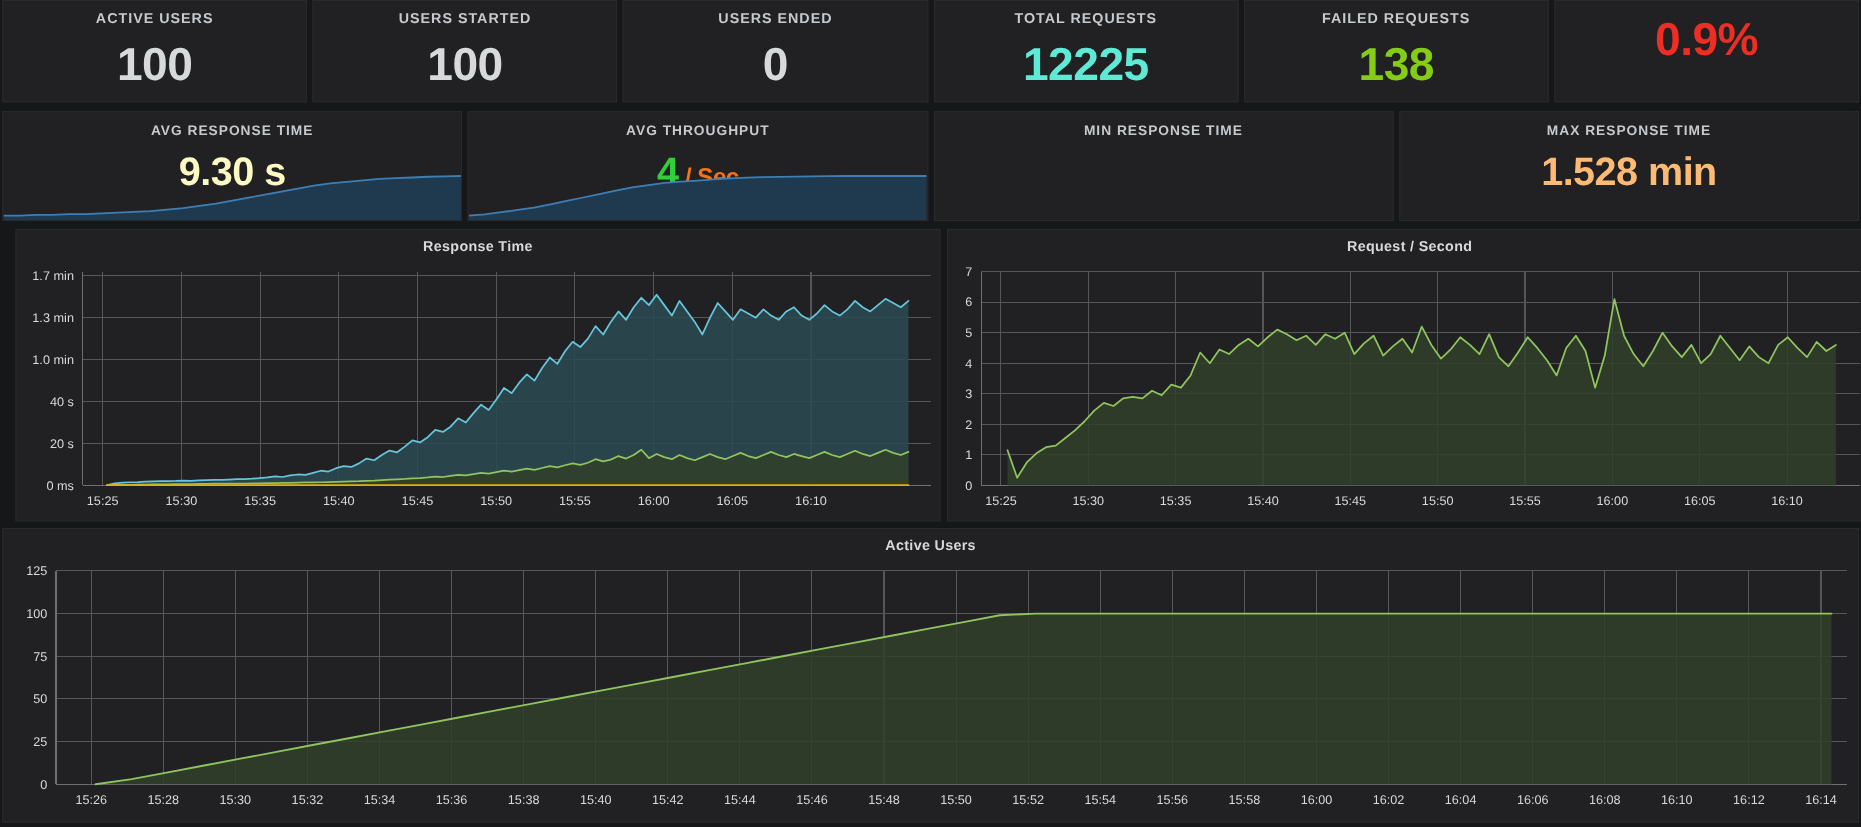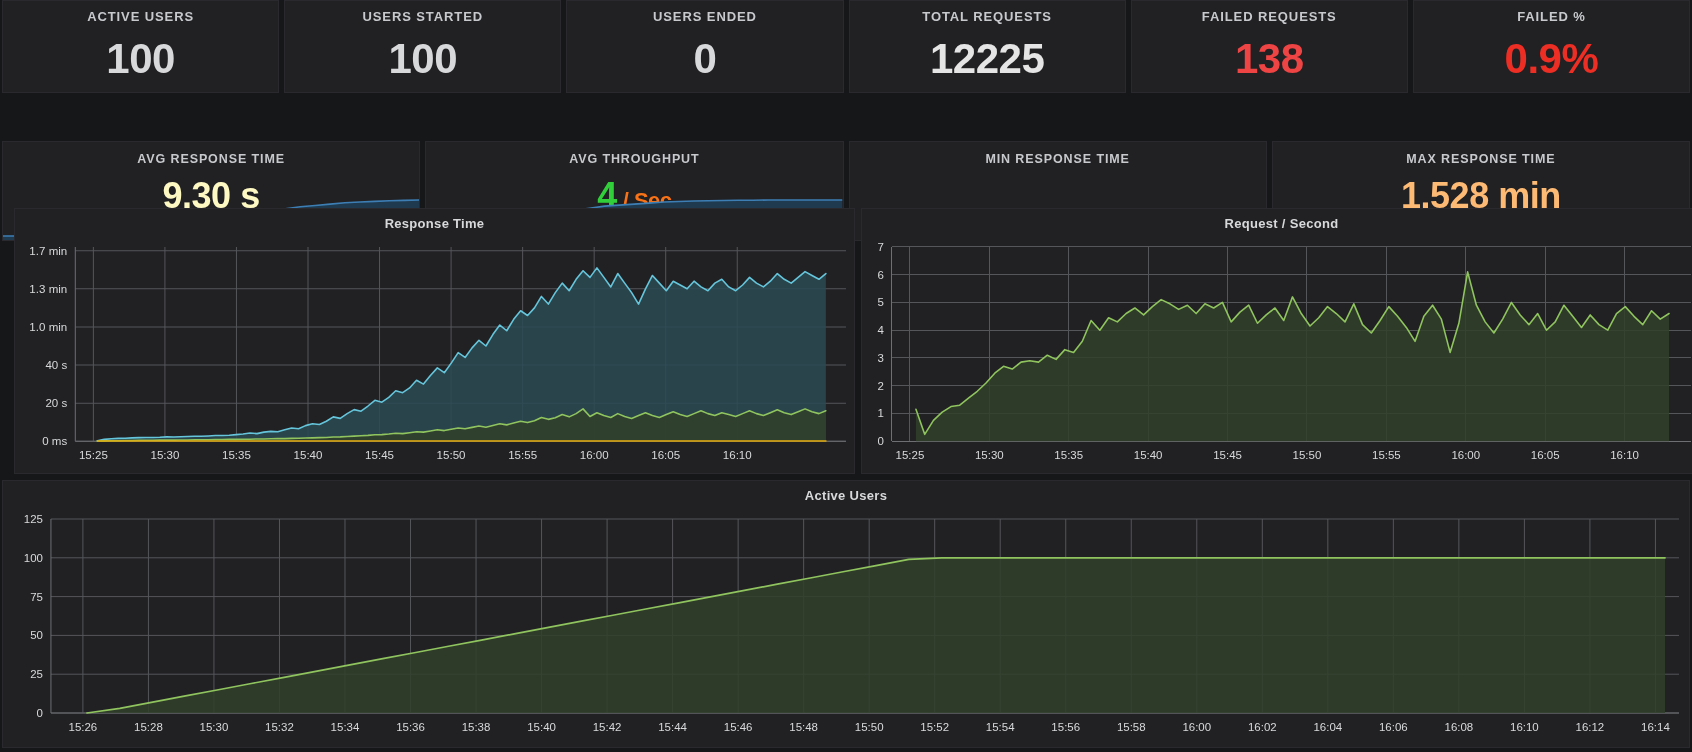--- a/index.html
+++ b/index.html
@@ -43,21 +43,21 @@
     letter-spacing: -0.5px;
     line-height: 1;
   }
 
   
   .row1 { position:absolute; left:0; top:0; width:1692px; height:93px; display:flex; gap:5px; padding:0 2px; box-sizing:border-box;}
   .row1 .panel { flex:1; }
   .row1 .stat-value { margin-top: 14px; }
 
   
-  .row2 { position:absolute; left:0; top:101px; width:1692px; height:100px; display:flex; gap:5px; padding:0 2px; box-sizing:border-box;margin-top:40px;}
+  .row2 { position:absolute; left:0; top:101px; width:1692px; height:100px; display:flex; gap:5px; padding:0 2px; box-sizing:border-box;}
   .row2 .panel { flex:1; }
   .row2 .stat-title { padding-top:10px; font-size:12.5px;}
   .row2 .stat-value { margin-top: 12px; font-size: 36px; }
   .spark { position:absolute; left:0; right:0; bottom:0; height:46px; }
   .spark svg { display:block; width:100%; height:100%; }
 
   
   .row3 { position:absolute; left:12px; top:208px; width:1692px; height:266px; display:flex; gap:6px; padding:0 2px; box-sizing:border-box;}
   .row3 .g-left { width: 841px; }
   .row3 .g-right { flex:1; }
@@ -82,28 +82,27 @@
     <div class="panel">
       <div class="stat-title">USERS STARTED</div>
       <div class="stat-value" style="color:#d8d9da">100</div>
     </div>
     <div class="panel">
       <div class="stat-title">USERS ENDED</div>
       <div class="stat-value" style="color:#d8d9da">0</div>
     </div>
     <div class="panel">
       <div class="stat-title">TOTAL REQUESTS</div>
-      <div class="stat-value" style="color:#e5e5e5">12225</div>
+      <div class="stat-value" style="color:#5eead4">12225</div>
     </div>
     <div class="panel">
       <div class="stat-title">FAILED REQUESTS</div>
-      <div class="stat-value" style="color:#ef4444">138</div>
-    </div>
-    <div class="panel">
-      <div class="stat-title">FAILED %</div>
+      <div class="stat-value" style="color:#84cc16">138</div>
+    </div>
+    <div class="panel">
       <div class="stat-value" style="color:#ed2e24">0.9%</div>
     </div>
   </div>
 
   <div class="row2">
 
     <div class="panel">
       <div class="stat-title">AVG RESPONSE TIME</div>
       <div class="stat-value" style="color:#fef9c3">9.30 s</div>
       <div class="spark">

